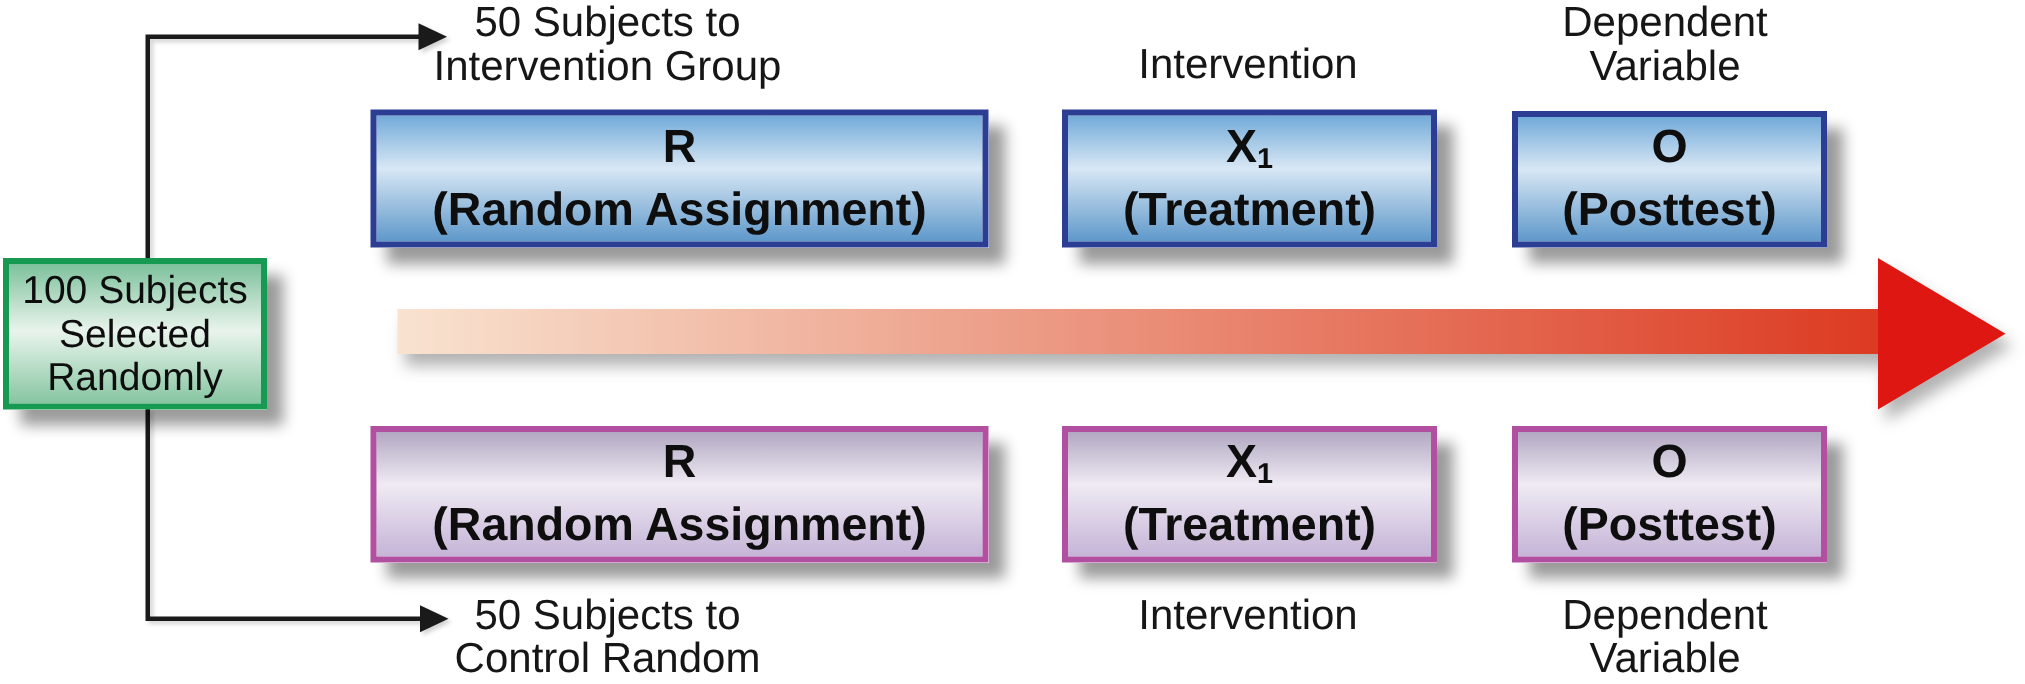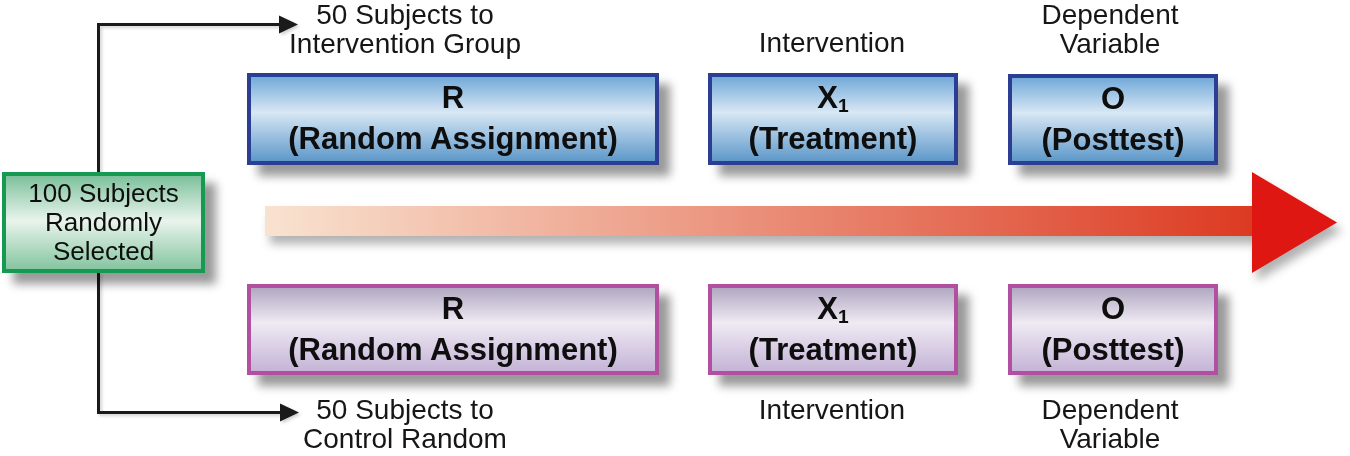--- a/index.html
+++ b/index.html
@@ -34,21 +34,21 @@
     border:4px solid var(--purple-border,#b150a0);
     background:linear-gradient(180deg,var(--purple-top,#b2a8c2) 0%,var(--purple-mid,#efeaf3) 42%,var(--purple-bottom,#c5b4d7) 100%);
   }
   .box-green{
     border:4px solid var(--green-border,#169a52);
     background:linear-gradient(180deg,var(--green-top,#7dc19c) 0%,var(--green-mid,#e9f4ec) 48%,var(--green-bottom,#86c5a1) 100%);
     font-size:26px;line-height:29px;color:#0e0e0e;
   }
 
   
-  #source-box{left:2px;top:172px;width:203px;height:101px;}
+  #source-box{left:2px;top:172px;width:176px;height:101px;}
   #box-r-top{left:247px;top:73px;width:412px;height:92px;}
   #box-x-top{left:708px;top:73px;width:250px;height:92px;}
   #box-o-top{left:1008px;top:74px;width:210px;height:91px;}
   #box-r-bot{left:247px;top:284px;width:412px;height:91px;}
   #box-x-bot{left:708px;top:284px;width:250px;height:91px;}
   #box-o-bot{left:1008px;top:284px;width:210px;height:91px;}
 
   #lbl-exp{left:255px;top:1px;width:300px;}
   #lbl-int-top{left:707px;top:29px;width:250px;}
   #lbl-dep-top{left:1010px;top:1px;width:200px;}
@@ -80,22 +80,22 @@
       </linearGradient>
     </defs>
     <g class="red-arrow">
       <rect x="265" y="206" width="991" height="30" fill="url(#shaftGrad)"></rect>
       <polygon points="1252,172 1337,222.5 1252,273" fill="#de1712"></polygon>
     </g>
   </svg>
 
   <div class="box box-green" id="source-box">
     <div>100 Subjects</div>
+    <div>Selected</div>
     <div>Randomly</div>
-    <div>Selected</div>
   </div>
 
   <div class="label" id="lbl-exp">
     <div>50 Subjects to</div>
     <div>Intervention Group</div>
   </div>
   <div class="label" id="lbl-int-top">Intervention</div>
   <div class="label" id="lbl-dep-top">
     <div>Dependent</div>
     <div>Variable</div>

